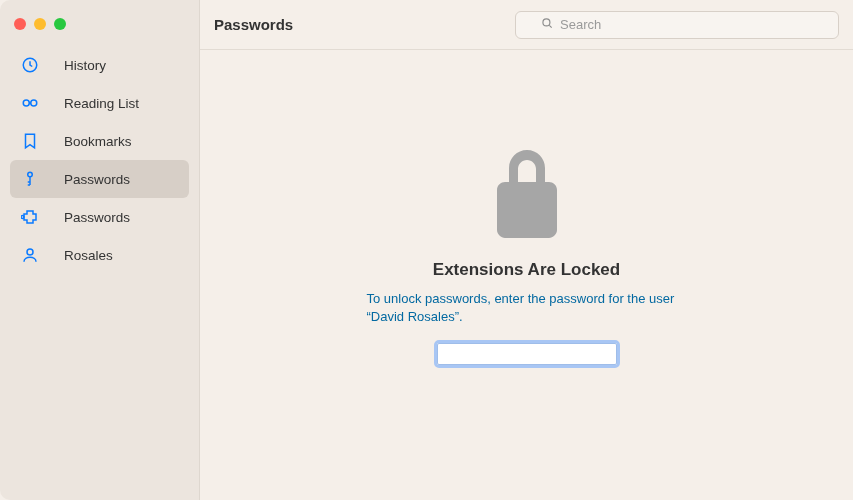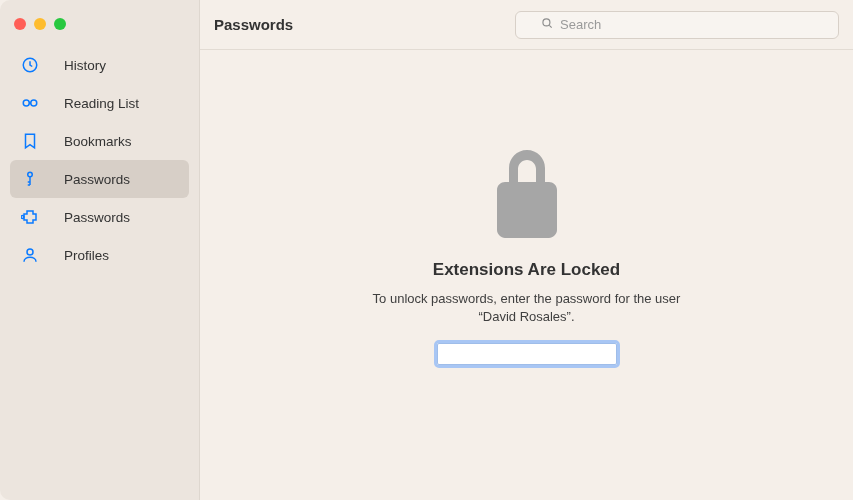--- a/index.html
+++ b/index.html
@@ -114,22 +114,21 @@
     }
     .lock-icon svg { width: 60px; height: 88px; }
     .locked-title {
       font-weight: 700;
       font-size: 17px;
       color: #333;
       margin-bottom: 10px;
     }
     .locked-msg {
       font-size: 13px;
-      color: #404040;
-      text-align: center;
+      color: #0369a1;
       line-height: 1.35;
       max-width: 320px;
       margin-bottom: 18px;
     }
     .pw-field {
       width: 180px;
       height: 22px;
       border: 1px solid #9fbde9;
       outline: 3px solid #a8c6f4;
       border-radius: 2px;
@@ -199,21 +198,21 @@
       <span>Passwords</span>
     </div>
 
     <div class="nav-item">
       <span class="nav-icon">
         <svg viewBox="0 0 24 24" fill="none" stroke="currentColor" stroke-width="2">
             <circle cx="12" cy="8" r="4"></circle>
             <path d="M4 21c0-4 4-6 8-6s8 2 8 6"></path>
           </svg>
       </span>
-      <span>Profiles</span>
+      <span>Rosales</span>
     </div>
 
   </div>
 </div>
 
 <div class="main">
   <div class="toolbar">
     <div class="title">Passwords</div>
     <div class="search">
       <span>

